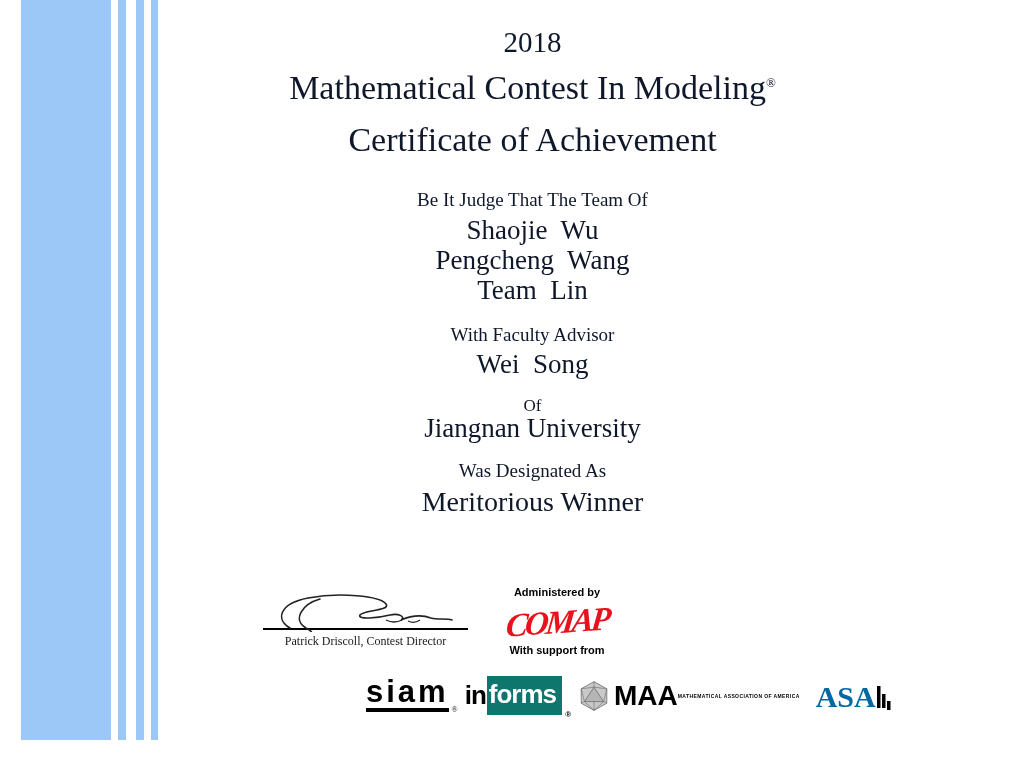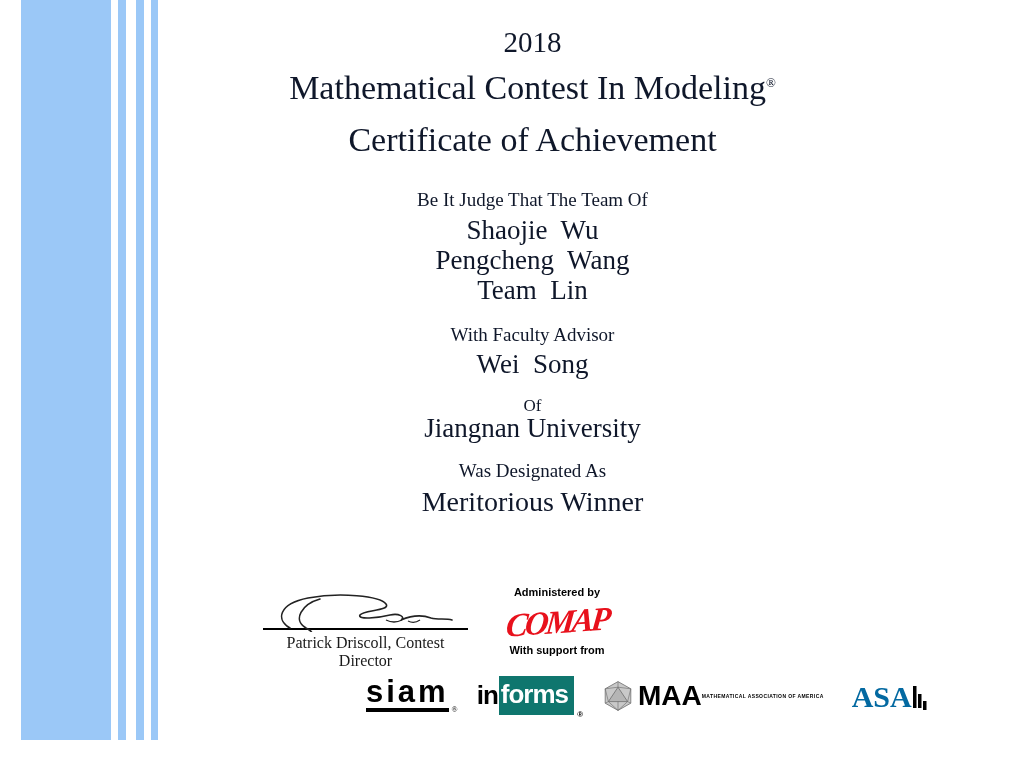--- a/index.html
+++ b/index.html
@@ -33,32 +33,32 @@
   .institution { top:413px; }
   .desig-intro { top:460px; }
   .desig-name  { top:486px; font-size:28px; }
 
   
   .sig-block { position:absolute; text-align:center; color:#1a1a1a; }
   .sig-left  { left:263px; top:590px; width:205px; }
   .sig-right { left:683px; top:592px; width:184px; }
   .sig-art { display:block; margin:0 auto; }
   .sig-rule { border-top:2px solid #000; margin-top:-4px; }
-  .sig-label { font-size:16px; margin-top:4px; color:#1a1a1a; }
+  .sig-label { font-size:12px; margin-top:4px; color:#1a1a1a; }
 
   .admin-block { position:absolute; left:497px; top:586px; width:120px; text-align:center; }
   .admin-label { font-family:"Liberation Sans", sans-serif; font-weight:bold; font-size:11px; color:#000; }
   .comap { margin:4px 0 2px 0; height:40px; display:flex; align-items:center; justify-content:center; }
   .comap-text {
     color:#e8111c; font-family:"Liberation Serif", serif; font-weight:bold; font-style:italic;
     font-size:33px; letter-spacing:-3px; transform:rotate(-4deg) skewX(-10deg); display:inline-block;
   }
 
   
-  .logos { position:absolute; left:366px; top:676px; display:flex; align-items:center; gap:28px; }
+  .logos { position:absolute; left:366px; top:676px; display:flex; align-items:center; gap:16px; }
   .siam { font-family:"Liberation Sans", sans-serif; font-weight:800; font-size:31px; letter-spacing:3px;
           line-height:0.85; border-bottom:4px solid #000; padding-bottom:2px; color:#000; }
   .siam-wrap { position:relative; }
   .siam-reg { position:absolute; right:-9px; bottom:-2px; font-size:8px; }
   .informs { font-family:"Liberation Sans", sans-serif; font-weight:800; font-size:26px; color:#000;
              display:flex; align-items:center; position:relative; letter-spacing:-1px; }
   .informs .forms { background:#0f766e; color:#fff; padding:3px 6px 5px 2px; margin-left:1px; }
   .informs-reg { position:absolute; right:-8px; bottom:-4px; font-size:8px; }
   .maa { display:flex; flex-direction:row; align-items:center; }
   .maa-top { display:flex; align-items:center; gap:4px; }

